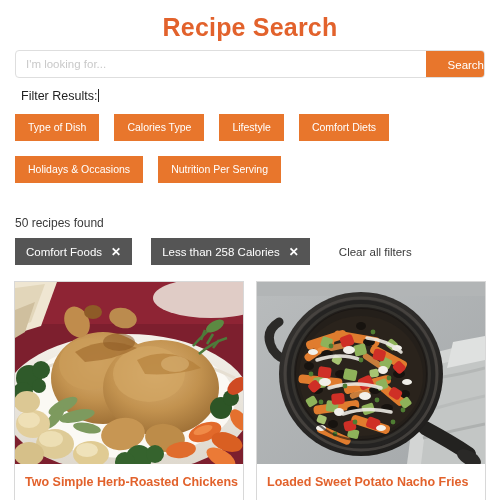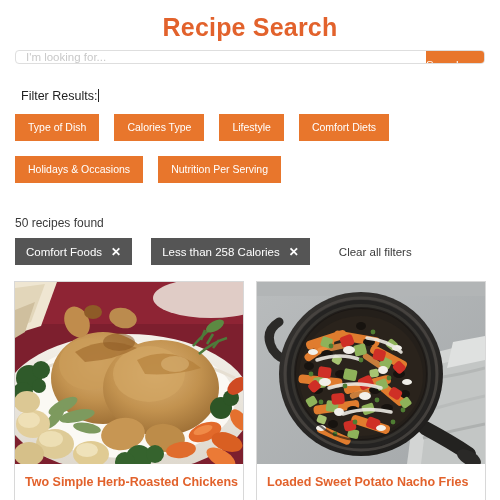--- a/index.html
+++ b/index.html
@@ -23,21 +23,21 @@
     letter-spacing: 0.2px;
     margin: 0;
     padding-top: 12px;
     line-height: 30px;
   }
 
   
   .search-row {
     position: absolute;
     left: 15px; top: 50px;
-    width: 470px; height: 14px;
+    width: 470px; height: 28px;
     display: flex;
     border: 1px solid #dedede;
     border-radius: 4px;
     background: #fff;
     overflow: hidden;
   }
   .search-input {
     flex: 1 1 auto;
     border: 0; outline: 0;
     padding: 0 10px;
@@ -50,21 +50,21 @@
   .search-btn {
     flex: 0 0 auto;
     width: 58px;
     border: 0;
     background: #e8762c;
     color: #ffffff;
     font-family: "Liberation Sans", sans-serif;
     font-size: 11.5px;
     cursor: pointer;
     line-height: 29px;
-    text-align: left;
+    text-align: right;
     padding: 0;
   }
 
   
   .filter-label {
     position: absolute;
     left: 21px; top: 88px;
     font-size: 12.5px;
     color: #222;
     line-height: 16px;

